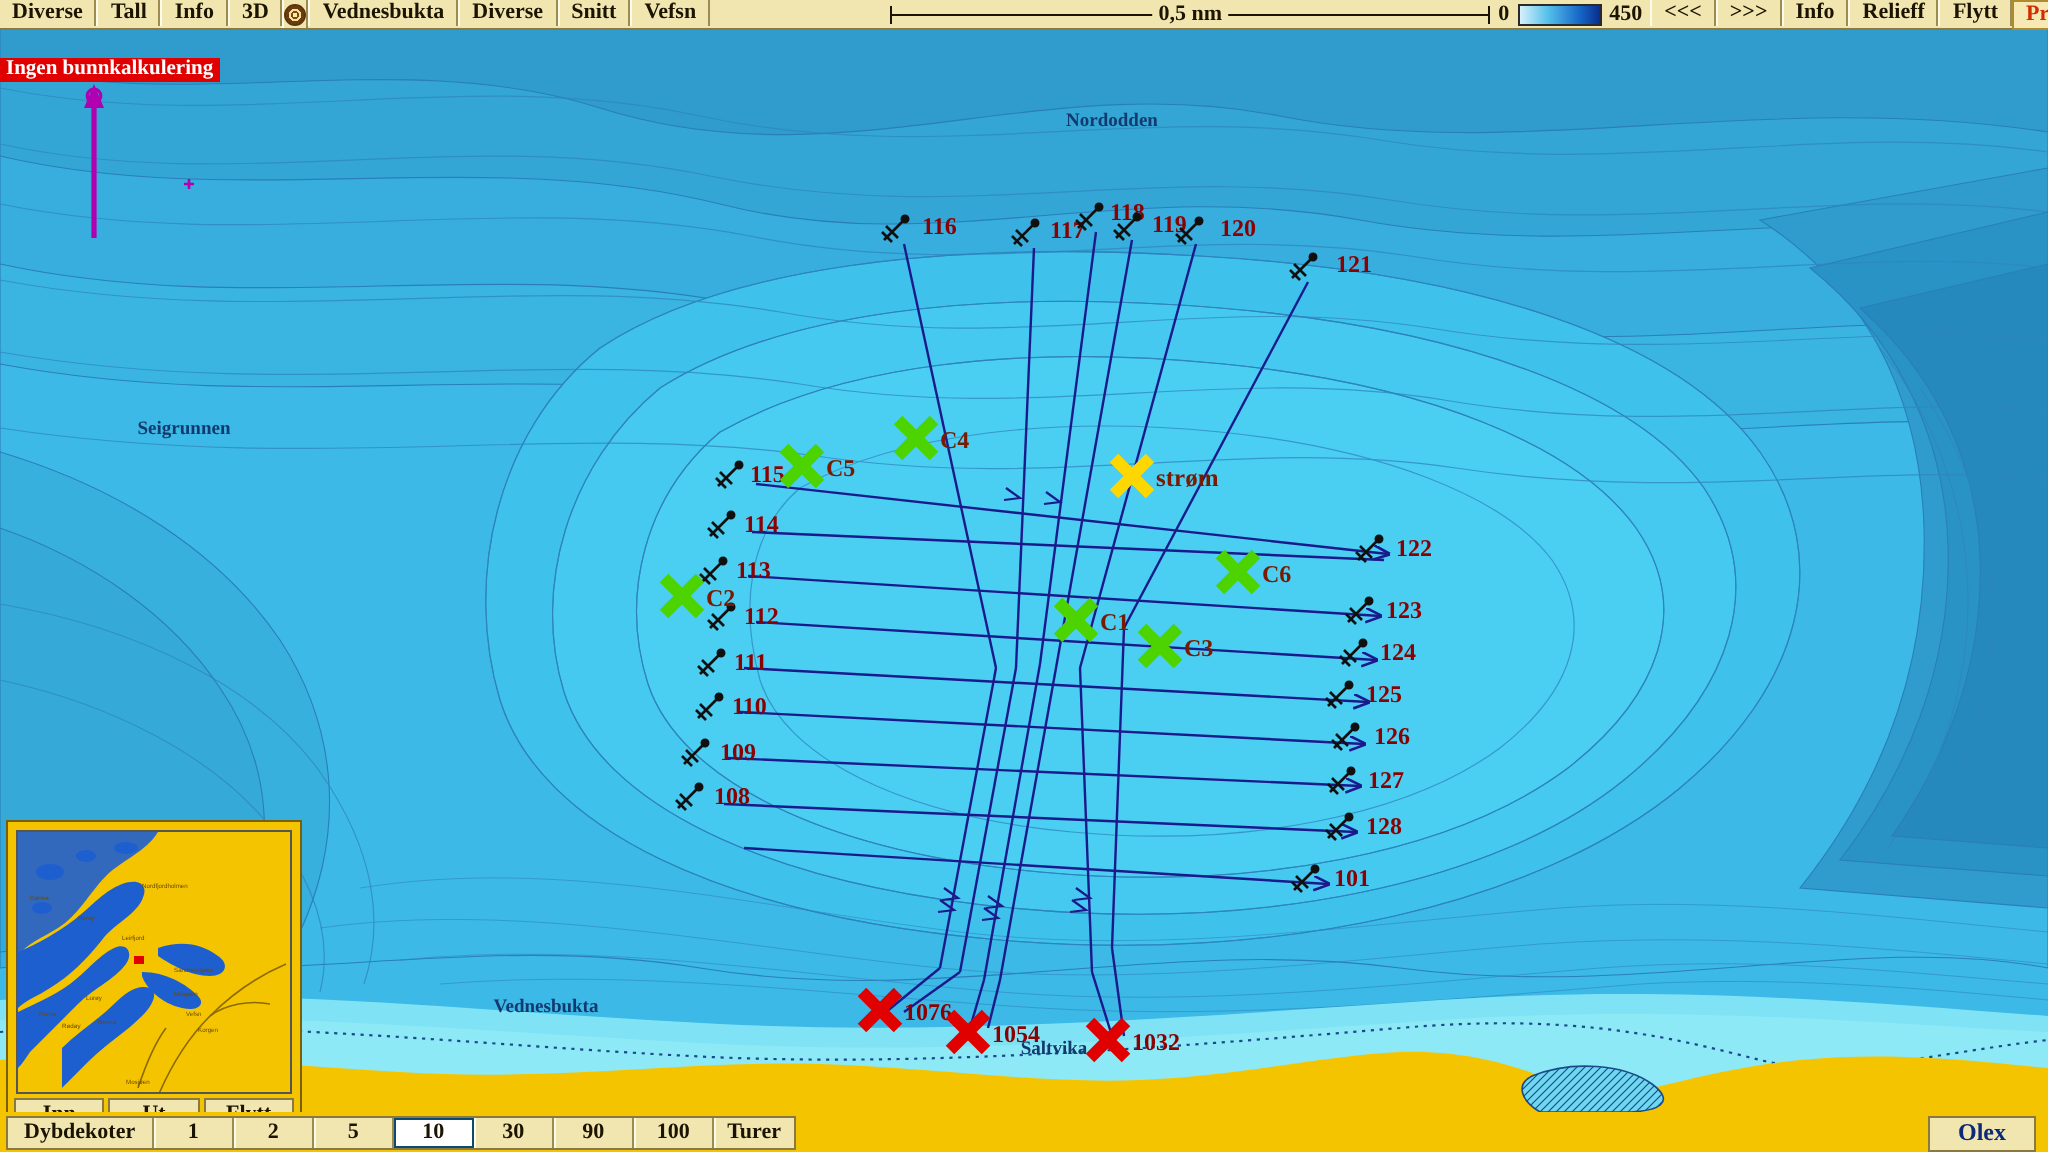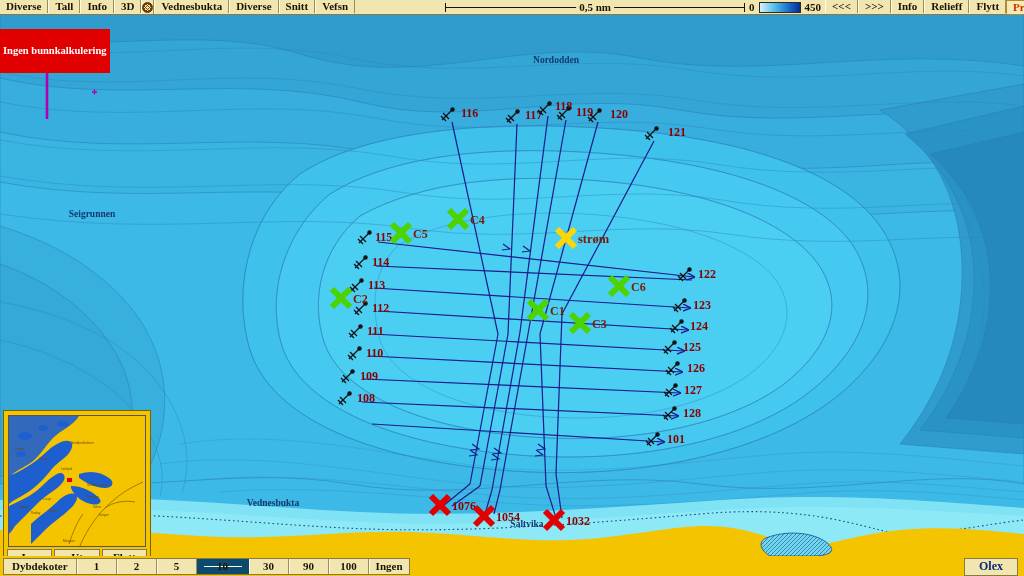--- a/index.html
+++ b/index.html
@@ -38,21 +38,21 @@
               border:1px solid #2a2a2a;box-sizing:border-box;}
   .tb-btn.print{color:#d42a00;background:#f7e9b4;border:1px solid #b08a30;}
 
   
   #chart{position:absolute;left:0;top:14px;width:1024px;height:542px;overflow:hidden;background:#3cb9e6;}
   #chart svg{position:absolute;left:0;top:0;}
 
   
   #warn{position:absolute;left:0;top:15px;height:12px;background:#e00000;
         color:#ffffff;font-weight:bold;font-size:10.5px;line-height:12px;
-        padding:16px 3px;z-index:40;white-space:nowrap;font-family:"Liberation Serif",serif;}
+        padding:0 3px;z-index:40;white-space:nowrap;font-family:"Liberation Serif",serif;}
 
   
   #overview{position:absolute;left:3px;top:396px;width:148px;height:160px;
             background:#f5c400;border:1px solid #7a6000;z-index:40;box-sizing:border-box;
             display:flex;flex-direction:column;}
   #ov-map{position:relative;flex:1;margin:4px 4px 2px 4px;background:#f5c400;
           border:1px solid #555;overflow:hidden;}
   #ov-map svg{position:absolute;left:0;top:0;}
   #ov-btns{display:flex;height:17px;margin:0 3px 3px 3px;}
   .ov-btn{flex:1;background:#f2e6b0;border:1px solid #8a7a40;margin-right:2px;
@@ -63,21 +63,21 @@
   
   #bottombar{position:absolute;left:0;top:556px;width:1024px;height:20px;
              background:#f5c400;z-index:50;display:flex;align-items:center;}
   #depthgroup{display:flex;align-items:stretch;height:15px;margin-left:3px;
               border:1px solid #8a7a40;background:#f2e6b0;}
   .dk-label{display:flex;align-items:center;padding:0 8px;font-weight:bold;font-size:11px;
             color:#1a1400;border-right:1px solid #9c8c52;}
   .dk-btn{display:flex;align-items:center;justify-content:center;min-width:26px;
           padding:0 6px;font-weight:bold;font-size:11px;color:#1a1400;
           border-right:1px solid #9c8c52;border-left:1px solid #fffbe8;background:#f2e6b0;cursor:default;}
-  .dk-btn.sel{background:#ffffff;border:7px solid #0c4a6e;}
+  .dk-btn.sel{background:#ffffff;border:1px solid #0c4a6e;}
   .dk-btn:last-child{border-right:none;}
   #olex{position:absolute;right:6px;top:2px;width:52px;height:16px;background:#f2e6b0;
         border:1px solid #8a7a40;display:flex;align-items:center;justify-content:center;}
   #olex span{font-size:12px;font-weight:bold;color:#0b2a7a;
              border-bottom:2px solid #0b2a7a;line-height:12px;padding:4px 2px;}
 </style>
 </head>
 <body>
 
 <div id="app">
@@ -512,21 +512,21 @@
     <div id="depthgroup">
       <div class="dk-label">Dybdekoter</div>
       <div id="dk-buttons" style="display:flex;">
           <div class="dk-btn">1</div>
           <div class="dk-btn">2</div>
           <div class="dk-btn">5</div>
           <div class="dk-btn sel">10</div>
           <div class="dk-btn">30</div>
           <div class="dk-btn">90</div>
           <div class="dk-btn">100</div>
-          <div class="dk-btn">Ingen</div>
+          <div class="dk-btn">Turer</div>
         </div>
     </div>
     <div id="olex">
       <span>Olex</span>
     </div>
   </div>
 
 </div>
 
 </body></html>

